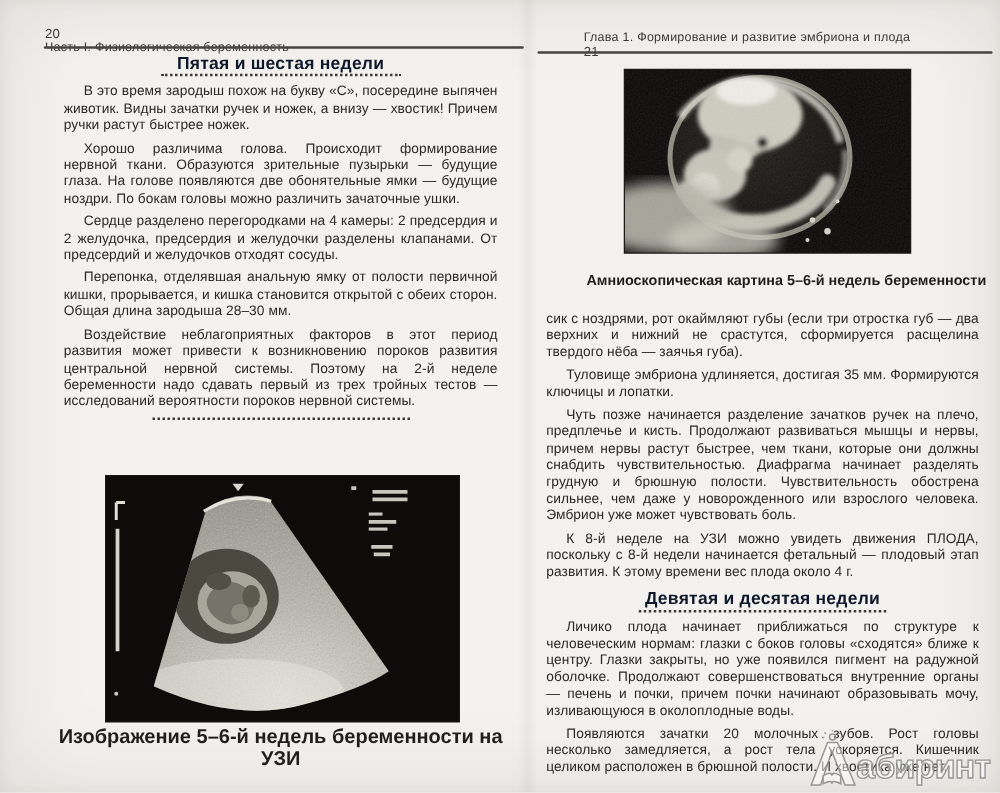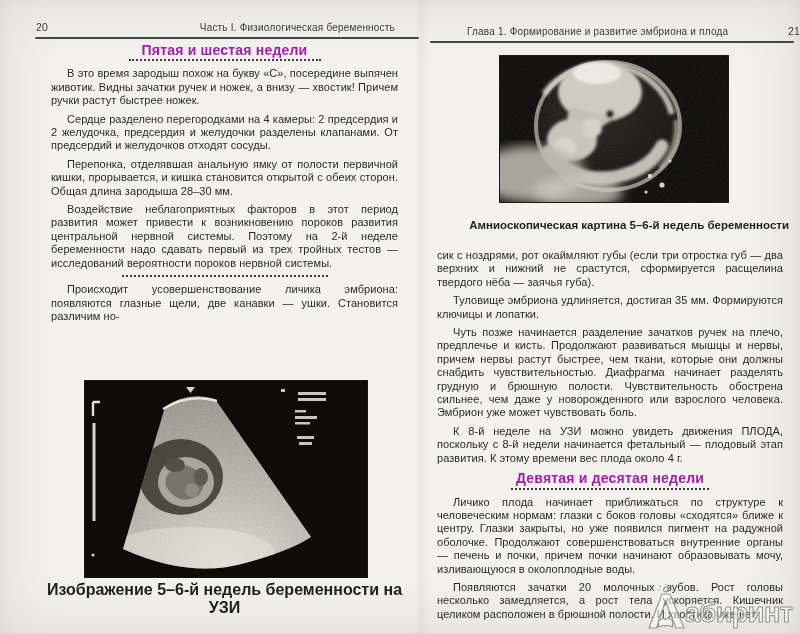--- a/index.html
+++ b/index.html
@@ -8,39 +8,39 @@
     background:#f3f2ee;
     font-family:"Liberation Sans","DejaVu Sans",sans-serif;
     color:#2a2a28;
   }
   .vignette{position:absolute;inset:0;pointer-events:none;
     box-shadow:inset 0 0 70px rgba(90,85,75,.14), inset 0 0 12px rgba(90,85,75,.08);}
   .spine{position:absolute;left:414px;top:0;width:16px;height:634px;pointer-events:none;
     background:linear-gradient(90deg,rgba(0,0,0,0) 0%,rgba(60,55,45,.05) 50%,rgba(0,0,0,0) 100%);}
 
   
-  .runhead{position:absolute;font-size:10px;color:#3a3a38;letter-spacing:.2px;}
+  .runhead{position:absolute;font-size:10px;color:#3a3a38;letter-spacing:.2px;flex-direction:column;}
   .hdr-left{left:36px;top:21px;width:383px;display:flex;justify-content:space-between;align-items:baseline;}
   .hdr-left .title{margin-right:24px;}
   .hdr-right{left:431px;top:25px;width:363px;display:flex;justify-content:space-between;align-items:baseline;padding-left:36px;}
   .hdr-right .pagenum{margin-right:30px;}
   .pagenum{font-size:10.5px;}
   .rule{position:absolute;height:2px;background:#454543;border-radius:1px;}
   .rule-left{left:35px;top:37px;width:384px;}
   .rule-right{left:430px;top:41px;width:364px;}
 
   
   .col{position:absolute;text-align:justify;font-size:11px;line-height:13.4px;letter-spacing:.05px;}
   .col p{margin:5px;text-indent:16px;}
   .col p.noindent{text-indent:0;}
   .content-left{left:46px;top:44px;width:357px;}
   .content-right{left:432px;top:244px;width:356px;}
 
   h2.sect{font-size:14px;font-weight:bold;text-align:center;margin:0 0 2px 0;
-    text-indent:0;color:#a21caf;letter-spacing:.2px;}
+    text-indent:0;color:#0f172a;letter-spacing:.2px;}
   .sect-gap{margin-top:7px !important;}
   .dots{height:0;border-bottom:2.5px dotted #3c3c3a;margin:0 auto 6px auto;}
   .dots-1{width:192px;}
   .dots-2{width:206px;}
   .dots-3{width:198px;}
 
   
   .fig{position:absolute;background:#0d0c0a;box-shadow:0 0 0 1px #1a1916;}
   .fig-us{left:85px;top:381px;width:282px;height:196px;}
   .fig-photo{left:500px;top:56px;width:228px;height:146px;}
@@ -60,25 +60,25 @@
 <div class="runhead hdr-left">
   <span class="pagenum">20</span>
   <span class="title">Часть I. Физиологическая беременность</span>
 </div>
 <div class="rule rule-left"></div>
 
 <div class="col content-left">
   <h2 class="sect">Пятая и шестая недели</h2>
   <div class="dots dots-1"></div>
   <p>В это время зародыш похож на букву «С», посередине выпячен животик. Видны зачатки ручек и ножек, а внизу — хвостик! Причем ручки растут быстрее ножек.</p>
+  <p>Хорошо различима голова. Происходит формирование нервной ткани. Образуются зрительные пузырьки — будущие глаза. На голове появляются две обонятельные ямки — будущие ноздри. По бокам головы можно различить зачаточные ушки.</p>
   <p>Сердце разделено перегородками на 4 камеры: 2 предсердия и 2 желудочка, предсердия и желудочки разделены клапанами. От предсердий и желудочков отходят сосуды.</p>
   <p>Перепонка, отделявшая анальную ямку от полости первичной кишки, прорывается, и кишка становится открытой с обеих сторон. Общая длина зародыша 28–30 мм.</p>
   <p>Воздействие неблагоприятных факторов в этот период развития может привести к возникновению пороков развития центральной нервной системы. Поэтому на 2-й неделе беременности надо сдавать первый из трех тройных тестов — исследований вероятности пороков нервной системы.</p>
   <div class="dots dots-2"></div>
-  <p>Происходит усовершенствование личика эмбриона: появляются глазные щели, две канавки — ушки. Становится различим но-</p>
 </div>
 
 <div class="fig fig-us">
   <svg width="282" height="196" viewBox="0 0 282 196">
     <defs>
       <radialGradient id="coneg" cx="50%" cy="92%" r="95%">
         <stop offset="0%" stop-color="#e4e2d9"></stop>
         <stop offset="40%" stop-color="#bab7ad"></stop>
         <stop offset="100%" stop-color="#8b887f"></stop>
       </radialGradient>

